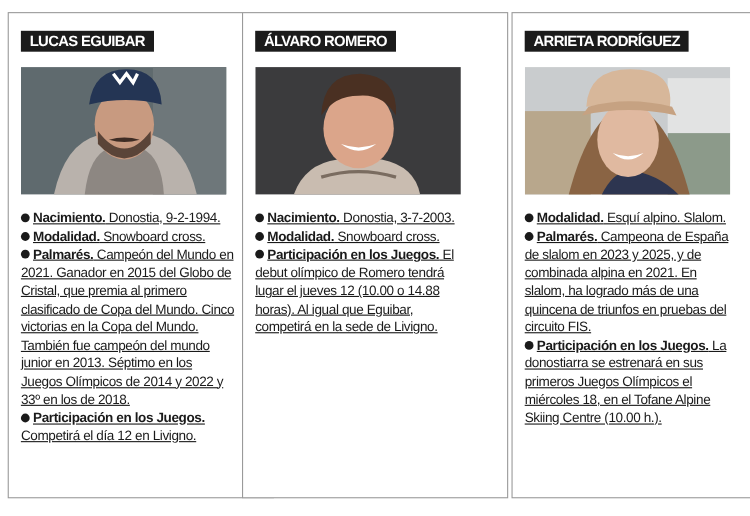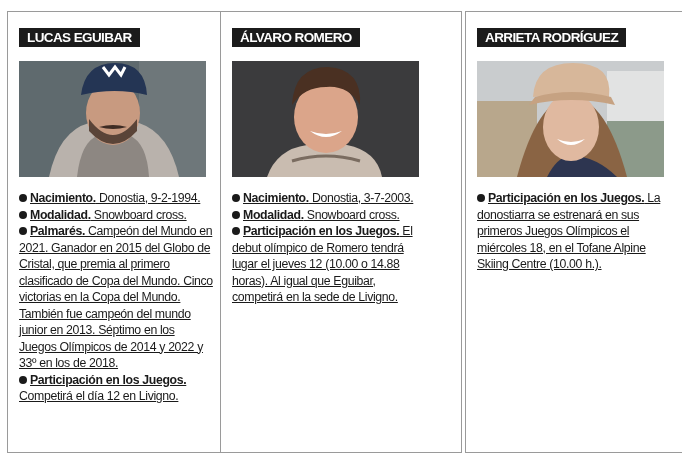--- a/index.html
+++ b/index.html
@@ -73,15 +73,17 @@
       <rect x="130" y="60" width="57" height="56" fill="#8c9a8a"></rect>
       <path d="M40 116 Q60 40 94 34 Q130 40 150 116 Z" fill="#8a6444"></path>
       <path d="M70 116 Q80 96 94 94 Q120 96 140 116 Z" fill="#2d3550"></path>
       <ellipse cx="94" cy="66" rx="28" ry="34" fill="#e0b9a0"></ellipse>
       <path d="M80 78 Q94 90 108 78 Q94 84 80 78 Z" fill="#fff"></path>
       <path d="M56 36 Q58 2 96 2 Q136 2 132 36 Q94 30 56 36 Z" fill="#d7b79a"></path>
       <path d="M58 36 Q94 26 134 36 L138 44 Q94 34 52 44 Z" fill="#c6a282"></path>
     </svg>
   </div>
   <div class="body">
+    <p><span class="bul"></span><span class="lbl">Modalidad.</span><span> Esquí alpino. Slalom.</span></p>
+    <p><span class="bul"></span><span class="lbl">Palmarés.</span><span> Campeona de España de slalom en 2023 y 2025, y de combinada alpina en 2021. En slalom, ha logrado más de una quincena de triunfos en pruebas del circuito FIS.</span></p>
     <p><span class="bul"></span><span class="lbl">Participación en los Juegos.</span><span> La donostiarra se estrenará en sus primeros Juegos Olímpicos el miércoles 18, en el Tofane Alpine Skiing Centre (10.00 h.).</span></p>
   </div>
 </div>
 
 </body></html>

